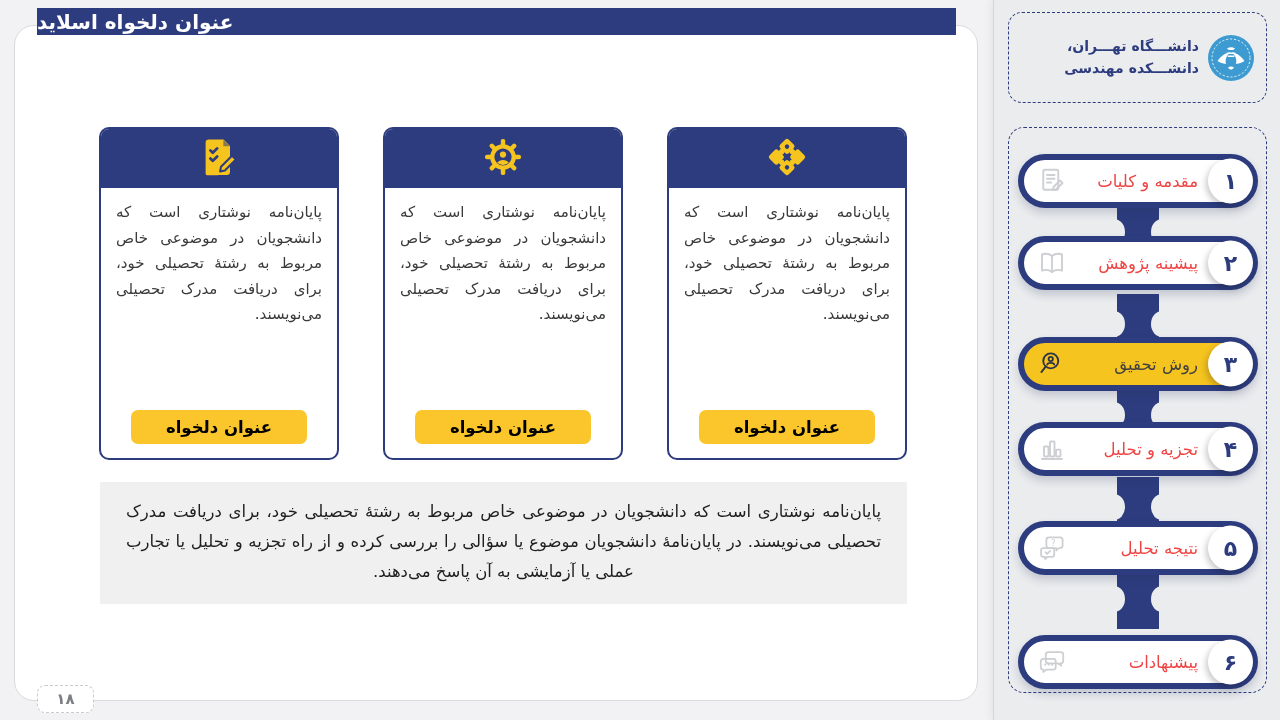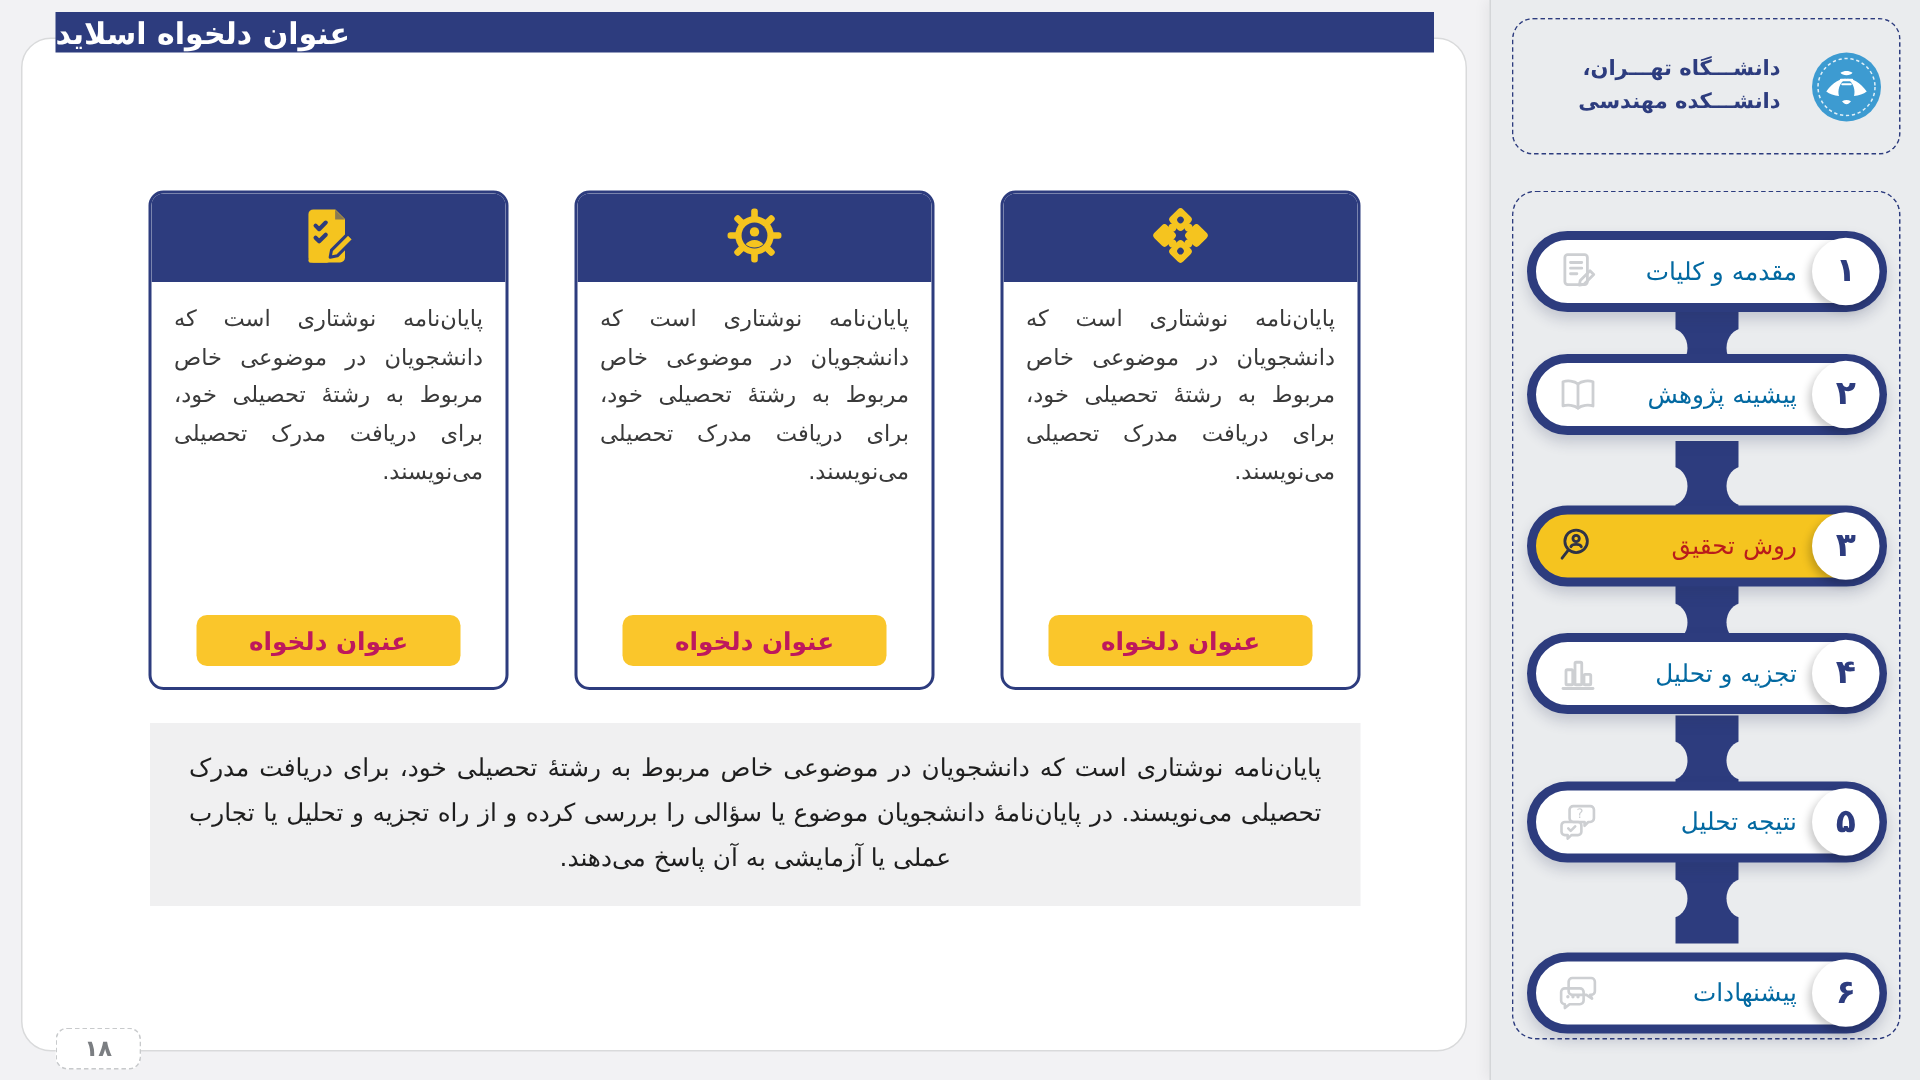--- a/index.html
+++ b/index.html
@@ -22,54 +22,54 @@
     font-size:20px;font-weight:bold;z-index:3;direction:rtl;}
   .cards-row{position:absolute;left:99px;top:127px;width:808px;height:333px;
     display:flex;justify-content:space-between;direction:rtl;z-index:2;}
   .info-card{width:240px;height:333px;border:2px solid var(--navy);border-radius:10px;
     background:#fff;display:flex;flex-direction:column;overflow:hidden;}
   .card-head{height:59px;background:var(--navy);display:flex;align-items:center;justify-content:center;flex:0 0 auto;}
   .card-head svg{width:44px;height:44px;}
   .card-body{flex:1;padding:12px 15px 0;font-size:15px;line-height:25.5px;color:#3a3a3a;
     text-align:justify;direction:rtl;}
   .card-btn{margin:0 auto 14px;width:176px;height:34px;background:var(--yellow-btn);
-    border:none;border-radius:7px;color:#be185d;font-weight:bold;font-size:16.5px;
+    border:none;border-radius:7px;color:#000000;font-weight:bold;font-size:16.5px;
     font-family:"DejaVu Sans",sans-serif;direction:rtl;cursor:pointer;flex:0 0 auto;}
   .summary{position:absolute;left:100px;top:482px;width:807px;height:122px;background:#f0f0f1;
     padding:15px 26px;direction:rtl;font-size:16.5px;line-height:30px;color:#1e1e1e;
     text-align:justify;text-align-last:center;z-index:2;}
   .page-badge{position:absolute;left:37px;top:685px;width:57px;height:28px;background:#fff;
     border:1.5px dashed #c8cacc;border-radius:8px;color:#7b7e82;font-weight:bold;font-size:15px;
     display:flex;align-items:center;justify-content:center;z-index:4;text-align:center;}
 
   
   .sidebar{position:absolute;right:0;top:0;width:287px;height:720px;background:var(--sidebar-bg);
     border-left:1px solid #d4d6d8;box-shadow:-3px 0 8px rgba(0,0,0,.05);z-index:2;}
   .uni-box{position:absolute;left:14px;right:13px;top:12px;height:91px;
     border:1.5px dashed var(--navy);border-radius:14px;display:flex;align-items:center;
-    direction:rtl;padding:0 11px;gap:20px;}
+    direction:rtl;padding:0 11px;gap:8px;}
   .uni-logo{flex:0 0 auto;width:48px;height:48px;}
   .uni-name{color:var(--navy);font-size:14px;font-weight:bold;line-height:1.55;text-align:right;}
   .nav-box{position:absolute;left:14px;right:13px;top:127px;height:566px;
     border:1.5px dashed var(--navy);border-radius:16px;}
   .connector{position:absolute;left:50%;transform:translateX(-50%);width:42px;height:60px;
     background:var(--navy);z-index:0;}
   .connector::before,.connector::after{content:"";position:absolute;top:50%;transform:translateY(-50%);
     width:22px;height:26px;background:var(--sidebar-bg);border-radius:50%;}
   .connector::before{left:-14px;}
   .connector::after{right:-14px;}
   .nav-item{position:absolute;left:9px;width:240px;height:54px;border-radius:27px;background:#fff;
     border:6px solid var(--navy);box-shadow:0 5px 9px rgba(40,50,90,.20);z-index:1;cursor:pointer;}
   .nav-item.active{background:var(--yellow);}
   .nav-num{position:absolute;right:-1px;top:50%;transform:translateY(-50%);width:45px;height:45px;
     border-radius:50%;background:#fff;box-shadow:-2px 3px 6px rgba(0,0,0,.22);
     color:var(--navy);font-weight:bold;font-size:22px;display:flex;align-items:center;justify-content:center;}
   .nav-label{position:absolute;right:54px;top:50%;transform:translateY(-50%);
-    color:#0369a1;font-size:16.5px;white-space:nowrap;direction:rtl;}
-  .nav-item.active .nav-label{color:#b91c1c;}
+    color:#ef4444;font-size:16.5px;white-space:nowrap;direction:rtl;}
+  .nav-item.active .nav-label{color:#404040;}
   .nav-icon{position:absolute;left:13px;top:50%;transform:translateY(-50%);color:#cdcfd2;line-height:0;}
   .nav-item.active .nav-icon{color:#2f3347;}
   .nav-icon svg{width:30px;height:30px;}
 </style>
 </head>
 <body>
 
 <div class="slide-card"></div>
 
 <div class="title-bar">

